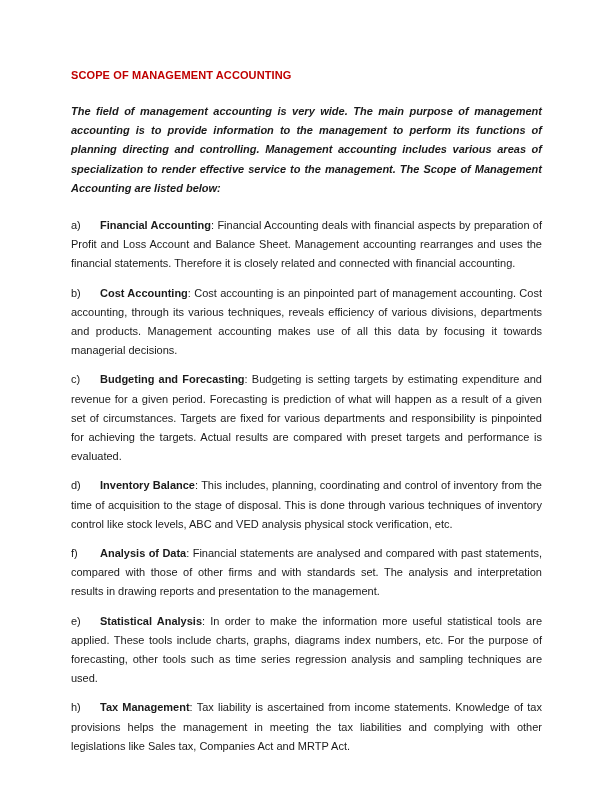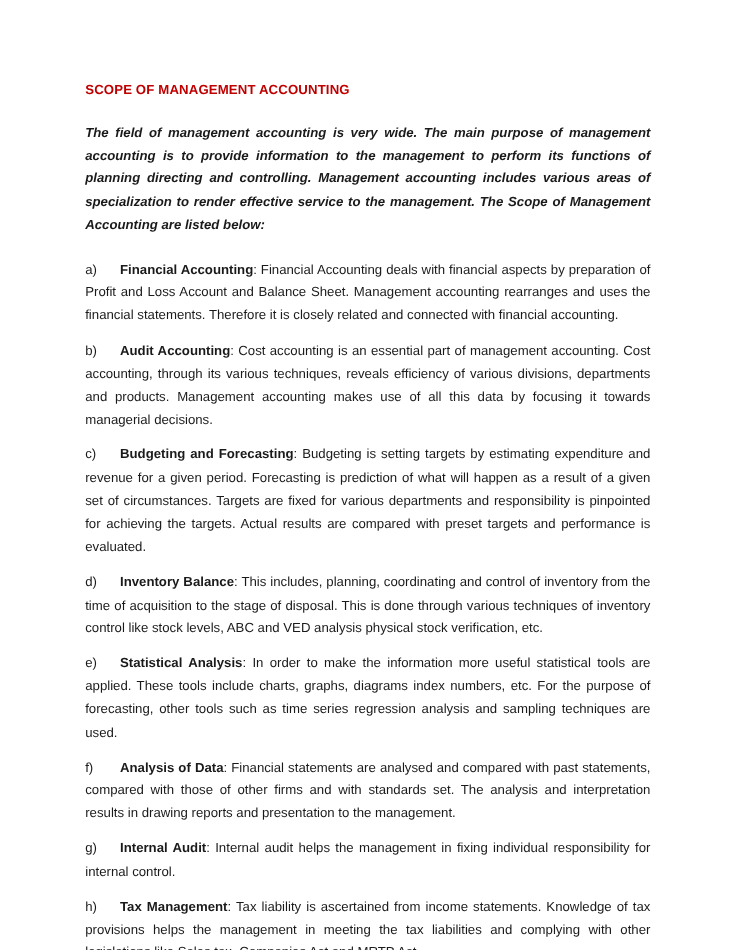--- a/index.html
+++ b/index.html
@@ -64,36 +64,33 @@
 
   <h1 class="doc-heading heading-top">SCOPE OF MANAGEMENT ACCOUNTING</h1>
 
   <p class="intro">The field of management accounting is very wide. The main purpose of management accounting is to provide information to the management to perform its functions of planning directing and controlling. Management accounting includes various areas of specialization to render effective service to the management. The Scope of Management Accounting are listed below:</p>
 
   <div>
     <p class="item">
       <span class="marker">a)</span><span class="term">Financial Accounting</span><span>: Financial Accounting deals with financial aspects by preparation of Profit and Loss Account and Balance Sheet. Management accounting rearranges and uses the financial statements. Therefore it is closely related and connected with financial accounting.</span>
     </p>
     <p class="item">
-      <span class="marker">b)</span><span class="term">Audit Accounting</span><span>: Cost accounting is an essential part of management accounting. Cost accounting, through its various techniques, reveals efficiency of various divisions, departments and products. Management accounting makes use of all this data by focusing it towards managerial decisions.</span>
+      <span class="marker">b)</span><span class="term">Cost Accounting</span><span>: Cost accounting is an pinpointed part of management accounting. Cost accounting, through its various techniques, reveals efficiency of various divisions, departments and products. Management accounting makes use of all this data by focusing it towards managerial decisions.</span>
     </p>
     <p class="item">
       <span class="marker">c)</span><span class="term">Budgeting and Forecasting</span><span>: Budgeting is setting targets by estimating expenditure and revenue for a given period. Forecasting is prediction of what will happen as a result of a given set of circumstances. Targets are fixed for various departments and responsibility is pinpointed for achieving the targets. Actual results are compared with preset targets and performance is evaluated.</span>
     </p>
     <p class="item">
       <span class="marker">d)</span><span class="term">Inventory Balance</span><span>: This includes, planning, coordinating and control of inventory from the time of acquisition to the stage of disposal. This is done through various techniques of inventory control like stock levels, ABC and VED analysis physical stock verification, etc.</span>
     </p>
     <p class="item">
-      <span class="marker">e)</span><span class="term">Statistical Analysis</span><span>: In order to make the information more useful statistical tools are applied. These tools include charts, graphs, diagrams index numbers, etc. For the purpose of forecasting, other tools such as time series regression analysis and sampling techniques are used.</span>
-    </p>
-    <p class="item">
       <span class="marker">f)</span><span class="term">Analysis of Data</span><span>: Financial statements are analysed and compared with past statements, compared with those of other firms and with standards set. The analysis and interpretation results in drawing reports and presentation to the management.</span>
     </p>
     <p class="item">
-      <span class="marker">g)</span><span class="term">Internal Audit</span><span>: Internal audit helps the management in fixing individual responsibility for internal control.</span>
+      <span class="marker">e)</span><span class="term">Statistical Analysis</span><span>: In order to make the information more useful statistical tools are applied. These tools include charts, graphs, diagrams index numbers, etc. For the purpose of forecasting, other tools such as time series regression analysis and sampling techniques are used.</span>
     </p>
     <p class="item">
       <span class="marker">h)</span><span class="term">Tax Management</span><span>: Tax liability is ascertained from income statements. Knowledge of tax provisions helps the management in meeting the tax liabilities and complying with other legislations like Sales tax, Companies Act and MRTP Act.</span>
     </p>
 
   </div>
 
 </div>
 
 </body></html>

